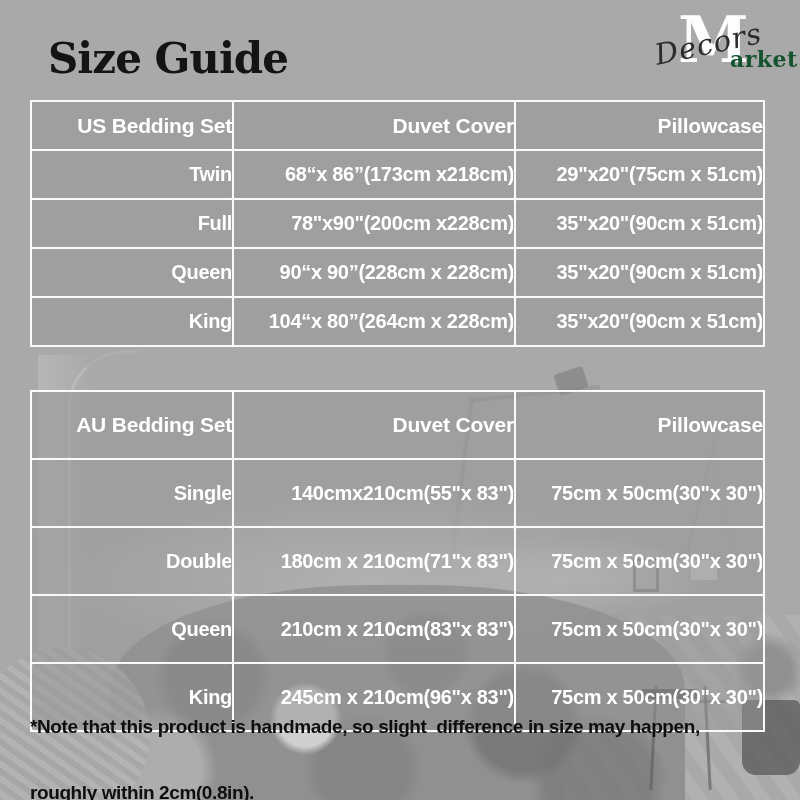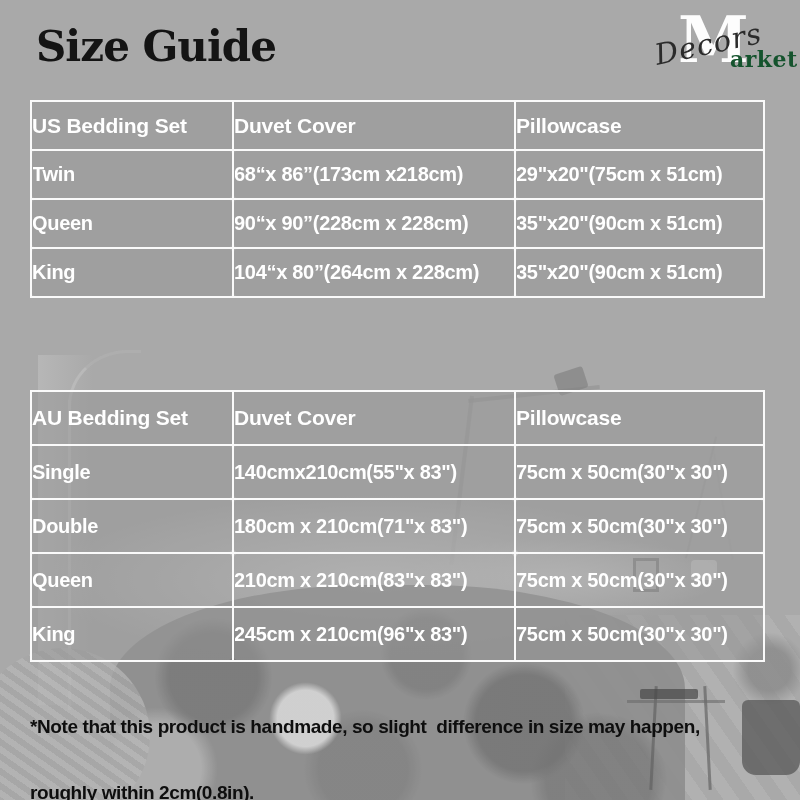--- a/index.html
+++ b/index.html
@@ -61,41 +61,41 @@
     border-radius:2px;opacity:.7;}
   .plant-pot{left:742px;top:700px;width:58px;height:75px;background:#585858;
     border-radius:6px 6px 14px 14px;opacity:.75;}
   .plant-leaves{left:732px;top:632px;width:75px;height:75px;
     background:radial-gradient(circle,rgba(140,140,140,.85) 0 40%,rgba(140,140,140,0) 70%);}
   
   .content{position:absolute;inset:0;z-index:1;}
   .page-title{
     position:absolute;left:32px;top:18px;
     font-family:"DejaVu Serif",serif;font-weight:700;font-size:42px;
-    letter-spacing:-1px;color:#141414;margin:4px;}
+    letter-spacing:-1px;color:#141414;margin:16px;}
   .logo{position:absolute;left:648px;top:6px;width:150px;height:85px;}
   .logo span{position:absolute;line-height:1;}
   .logo-m{left:30px;top:2px;font-family:"DejaVu Serif",serif;font-weight:700;
     font-size:64px;color:#fdfdfd;}
   .logo-script{left:6px;top:24px;font-family:"DejaVu Serif",serif;font-style:italic;
     font-size:29px;color:#2b2b2b;transform:rotate(-12deg);letter-spacing:1px;}
   .logo-rest{left:82px;top:42px;font-family:"DejaVu Serif",serif;font-weight:700;
     font-size:22px;color:#14532d;letter-spacing:.5px;}
   table.size-table{position:absolute;left:30px;border-collapse:collapse;table-layout:fixed;}
   #us-table{top:100px;}
   #au-table{top:390px;}
   .size-table th,.size-table td{
     border:2px solid #fafafa;
     background:rgba(150,150,150,.52);
-    color:#ffffff;text-align:left;vertical-align:middle;
+    color:#ffffff;text-align:right;vertical-align:middle;
     padding:0;overflow:hidden;}
   .size-table th{font-size:21px;font-weight:700;letter-spacing:-0.2px;}
   .size-table td{font-size:20px;font-weight:600;letter-spacing:-0.3px;border-radius:7px;}
   #us-table tr{height:49px;}
-  #au-table tr{height:54px;}
+  #au-table tr{height:68px;}
   .notes{position:absolute;left:30px;width:742px;color:#0e0e0e;
     font-weight:700;font-size:19px;line-height:22px;letter-spacing:-0.4px;
     white-space:pre-wrap;}
   #note-1{top:672px;}
   #note-2{top:726px;}
 </style>
 </head>
 <body>
 
 <div class="photo">
@@ -144,20 +144,25 @@
         <th>Pillowcase</th>
       </tr>
     </thead>
     <tbody>
       <tr>
         <td>Twin</td>
         <td>68“x 86”(173cm x218cm)</td>
         <td>29"x20"(75cm x 51cm)</td>
       </tr>
       <tr>
+        <td>Full</td>
+        <td>78"x90"(200cm x228cm)</td>
+        <td>35"x20"(90cm x 51cm)</td>
+      </tr>
+      <tr>
         <td>Queen</td>
         <td>90“x 90”(228cm x 228cm)</td>
         <td>35"x20"(90cm x 51cm)</td>
       </tr>
       <tr>
         <td>King</td>
         <td>104“x 80”(264cm x 228cm)</td>
         <td>35"x20"(90cm x 51cm)</td>
       </tr>
     </tbody>

